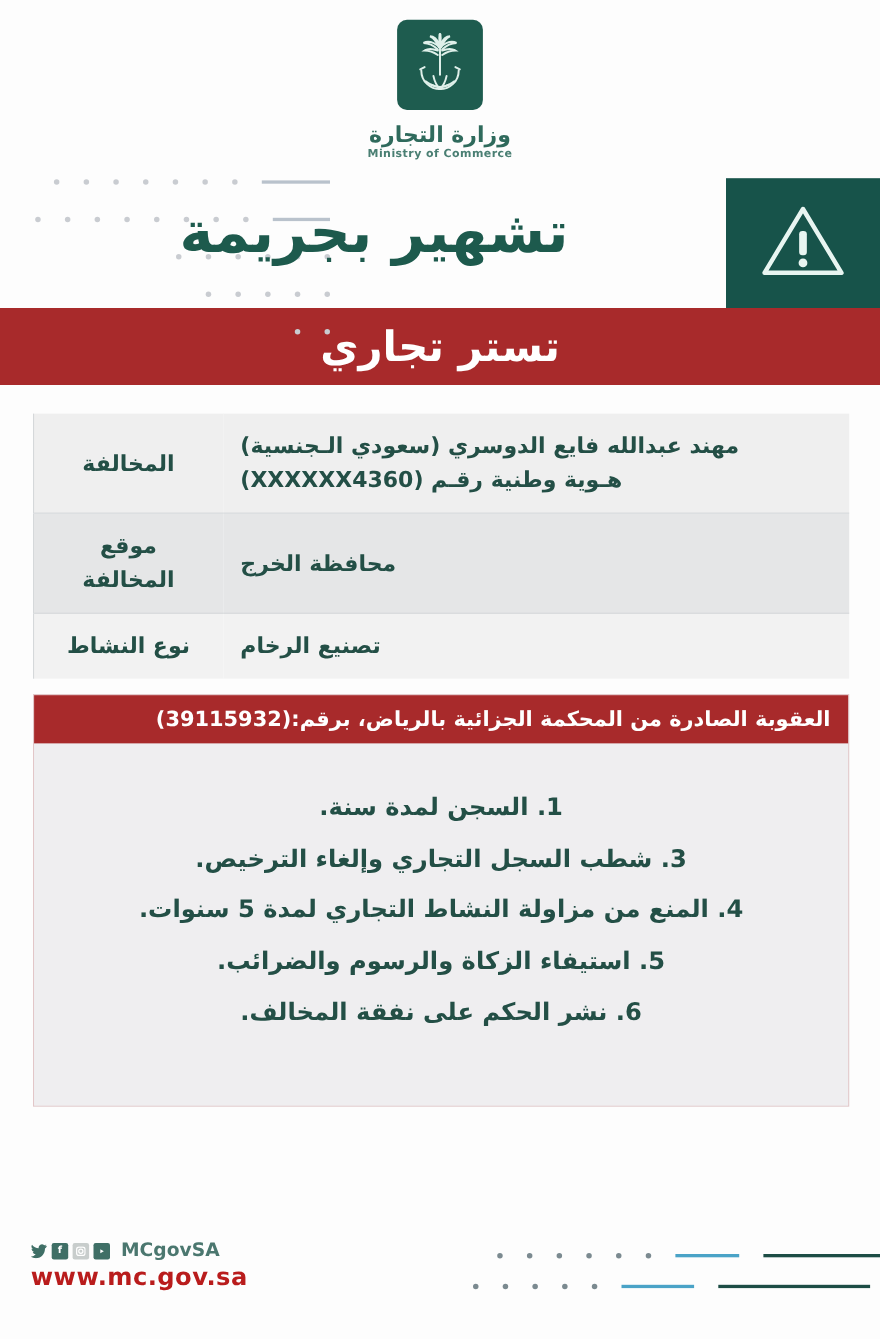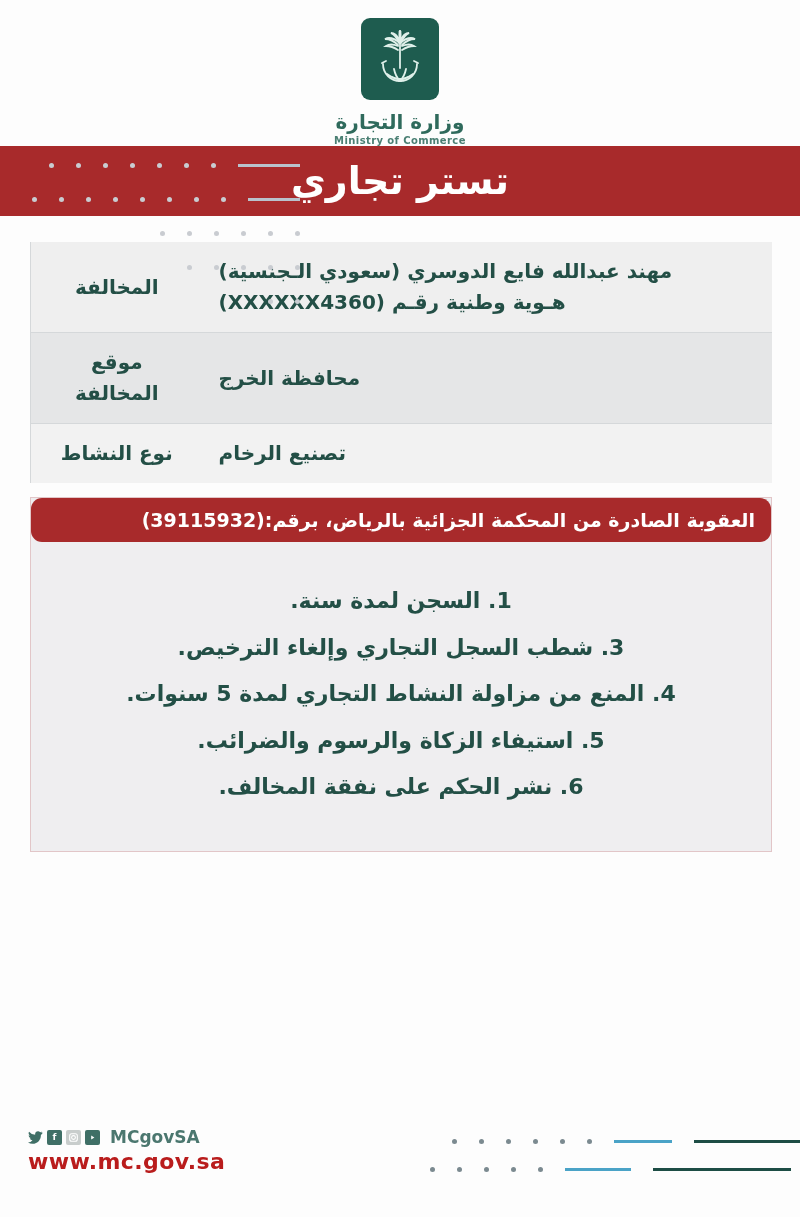--- a/index.html
+++ b/index.html
@@ -165,24 +165,23 @@
     border: 1px solid #e2c6c8;
     background: #efeef0;
   }
   .penalty-head {
     background: #a82a2b;
     color: #ffffff;
     font-size: 19px;
     font-weight: bold;
     padding: 11px 16px;
     letter-spacing: 0.2px;
-    border-radius: 11px;
   }
   .penalty-body {
-    padding: 36px 26px 40px 26px;
+    padding: 36px 26px 60px 26px;
     background: #efeef0;
   }
   .penalty-item {
     text-align: center;
     color: #234f46;
     font-size: 22px;
     font-weight: bold;
     line-height: 1.3;
     padding: 9px 0;
     direction: rtl;
@@ -328,20 +327,32 @@
           <path d="M13 44 C20 49 26 51 34 47"></path>
           <path d="M39 44 C32 49 26 51 18 47"></path>
         </g>
         <circle cx="26" cy="1.5" r="1.3" fill="#dff0ea"></circle>
       </svg>
     </div>
     <div class="ministry-ar">وزارة التجارة</div>
     <div class="ministry-en">Ministry of Commerce</div>
   </div>
 
+  <div class="title-band">
+    <div class="warn-box">
+      <span>
+        <svg width="78" height="70" viewBox="0 0 78 70" aria-hidden="true">
+          <path d="M39 6 L74 64 L4 64 Z" fill="none" stroke="#e8f5f1" stroke-width="4" stroke-linejoin="round"></path>
+          <rect x="35.5" y="26" width="7" height="22" rx="3" fill="#e8f5f1"></rect>
+          <circle cx="39" cy="55" r="4" fill="#e8f5f1"></circle>
+        </svg>
+      </span>
+    </div>
+    <div class="main-title">تشهير بجريمة</div>
+  </div>
 
   <div class="red-banner">تستر تجاري</div>
 
   <table class="info-table">
     <tbody>
       <tr class="row-a">
         <td class="val-cell">
           <span class="line">مهند عبدالله فايع الدوسري (سعودي الـجنسية)</span>
           <span class="line">هـوية وطنية رقـم (XXXXXX4360)</span>
         </td>

